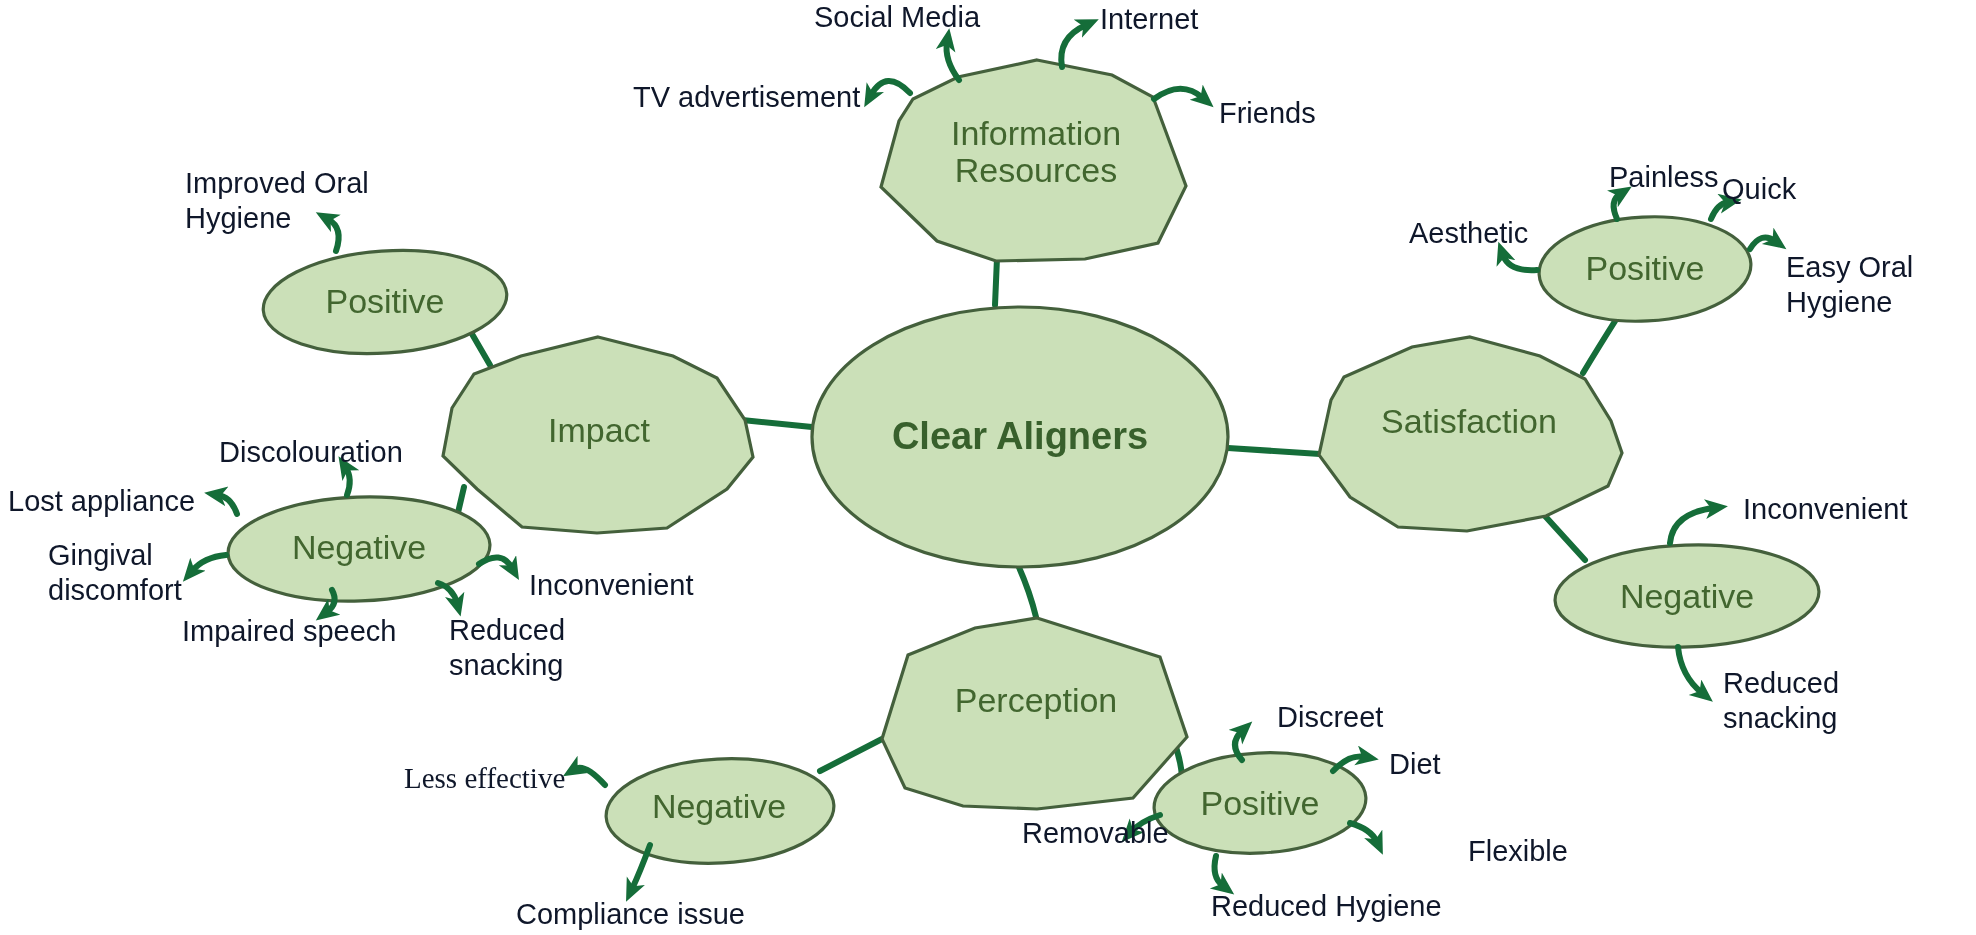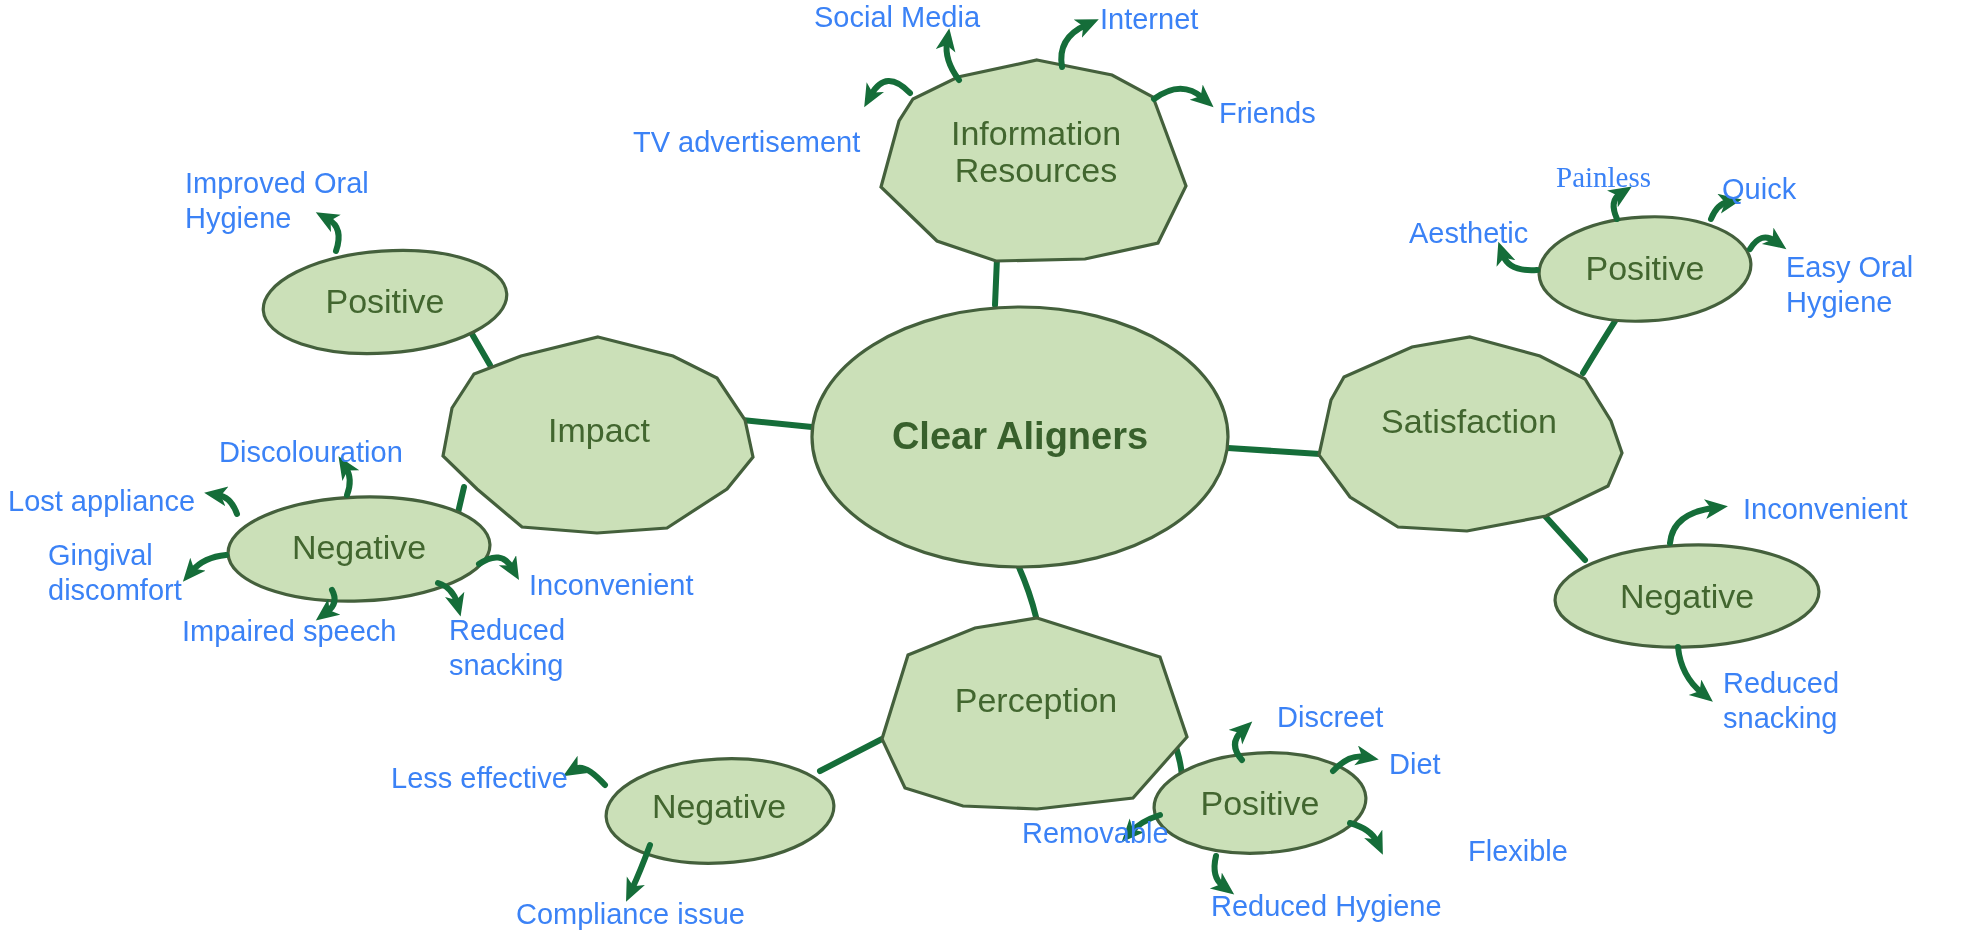--- a/index.html
+++ b/index.html
@@ -5,21 +5,21 @@
   html,body { margin:0; padding:0; background:#ffffff; }
   #canvas {
     position:relative; width:1976px; height:935px; overflow:hidden;
     background:#ffffff; font-family:"Liberation Sans", sans-serif;
   }
   svg.layer { position:absolute; left:0; top:0; }
   .shape   { stroke:#44603c; stroke-width:3.2px; }
   .conn    { stroke:#156d39; stroke-width:6px; fill:none; stroke-linecap:round; }
   .arrow   { stroke:#156d39; stroke-width:6px; fill:none; stroke-linecap:round; }
   .leaf {
-    position:absolute; font-size:29px; color:#3b82f6; line-height:1.2;
+    position:absolute; font-size:29px; color:#0f172a; line-height:1.2;
     white-space:pre-line;
   }
   .node {
     position:absolute; font-size:34px; color:#42662f; line-height:1.08;
     white-space:pre-line; text-align:center; transform:translate(-50%,-50%);
   }
   .root-label { font-size:38px; font-weight:bold; color:#38602c; }
 </style>
 </head>
 <body>
@@ -91,41 +91,41 @@
   <div class="node" style="left:1036px; top:700px;">Perception</div>
   <div class="node" style="left:385px; top:301px;">Positive</div>
   <div class="node" style="left:359px; top:547px;">Negative</div>
   <div class="node" style="left:1645px; top:268px;">Positive</div>
   <div class="node" style="left:1687px; top:596px;">Negative</div>
   <div class="node" style="left:719px; top:806px;">Negative</div>
   <div class="node" style="left:1260px; top:803px;">Positive</div>
 
   <div class="leaf" style="left:814px; top:0px;">Social Media</div>
   <div class="leaf" style="left:1100px; top:2px;">Internet</div>
-  <div class="leaf" style="left:633px; top:80px;margin-top:45px;">TV advertisement</div>
+  <div class="leaf" style="left:633px; top:80px;">TV advertisement</div>
   <div class="leaf" style="left:1219px; top:96px;">Friends</div>
   <div class="leaf" style="left:185px; top:166px;">Improved Oral
 Hygiene</div>
   <div class="leaf" style="left:219px; top:435px;">Discolouration</div>
   <div class="leaf" style="left:8px; top:484px;">Lost appliance</div>
   <div class="leaf" style="left:48px; top:538px;">Gingival
 discomfort</div>
   <div class="leaf" style="left:529px; top:568px;">Inconvenient</div>
   <div class="leaf" style="left:182px; top:614px;">Impaired speech</div>
   <div class="leaf" style="left:449px; top:613px;">Reduced
 snacking</div>
-  <div class="leaf" style="left:1556px; top:160px;font-family:Liberation Serif, serif;">Painless</div>
+  <div class="leaf" style="left:1609px; top:160px;">Painless</div>
   <div class="leaf" style="left:1722px; top:172px;">Quick</div>
   <div class="leaf" style="left:1409px; top:216px;">Aesthetic</div>
   <div class="leaf" style="left:1786px; top:250px;">Easy Oral
 Hygiene</div>
   <div class="leaf" style="left:1743px; top:492px;">Inconvenient</div>
   <div class="leaf" style="left:1723px; top:666px;">Reduced
 snacking</div>
-  <div class="leaf" style="left:391px; top:761px;">Less effective</div>
+  <div class="leaf" style="left:404px; top:761px;font-family:Liberation Serif, serif;">Less effective</div>
   <div class="leaf" style="left:516px; top:897px;text-align:center;">Compliance issue</div>
   <div class="leaf" style="left:1257px; top:700px;margin-left:20px;">Discreet</div>
   <div class="leaf" style="left:1389px; top:747px;">Diet</div>
   <div class="leaf" style="left:1468px; top:834px;">Flexible</div>
   <div class="leaf" style="left:1022px; top:816px;">Removable</div>
   <div class="leaf" style="left:1211px; top:889px;">Reduced Hygiene</div>
 
 </div>
 
 </body></html>

